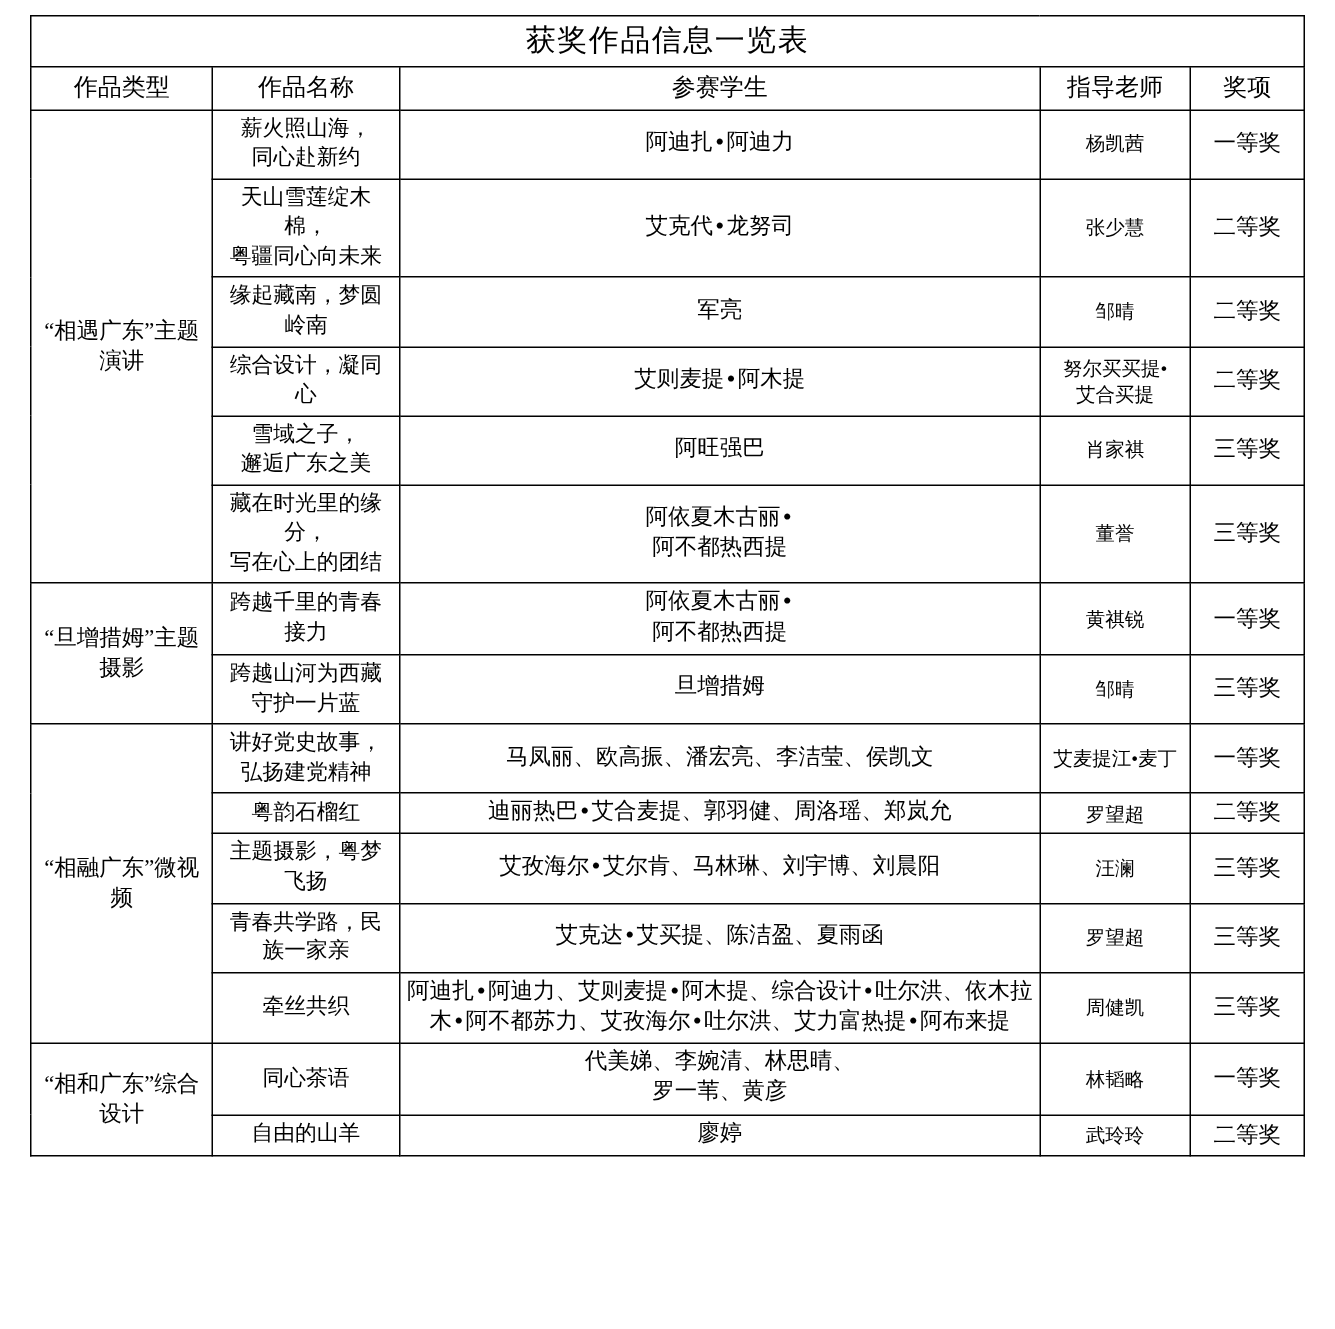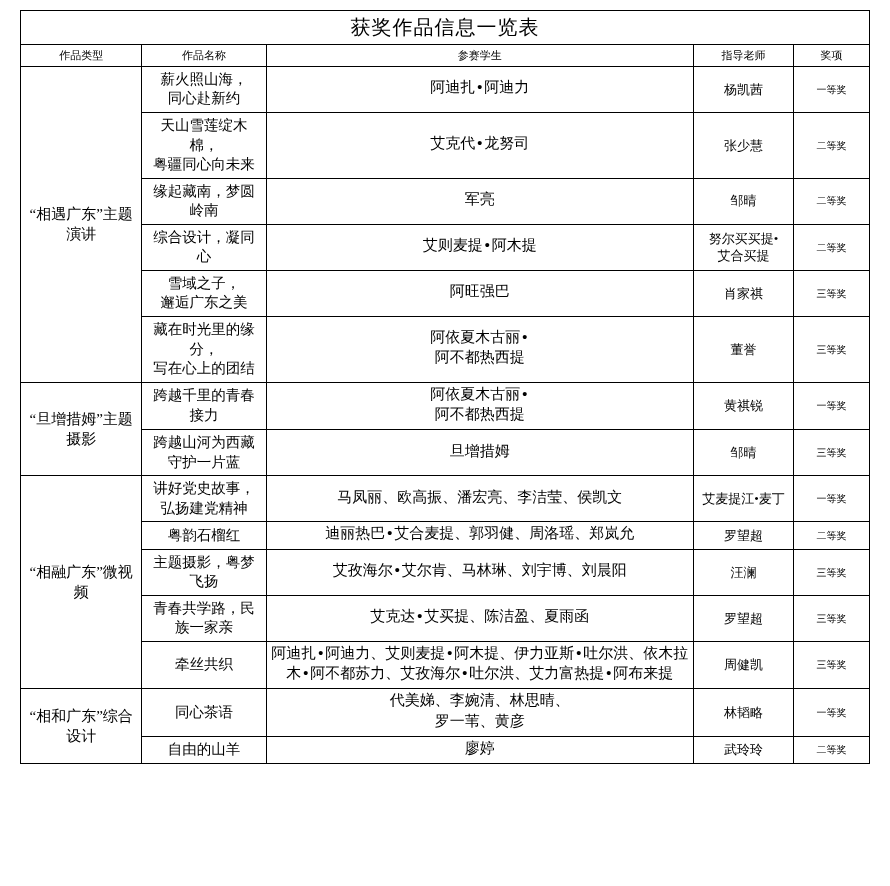--- a/index.html
+++ b/index.html
@@ -33,21 +33,21 @@
     font-weight: normal;
     line-height: 1.35;
   }
   .title-cell {
     font-size: 20px;
     font-weight: bold;
     padding: 6px 0 7px 0;
     letter-spacing: 1px;
   }
   .head-cell {
-    font-size: 11px;
+    font-size: 16px;
     font-weight: bold;
     padding: 4px 0 5px 0;
   }
   .cat-cell {
     font-size: 15px;
     line-height: 1.6;
   }
   .name-cell {
     font-size: 14.5px;
     line-height: 1.5;
@@ -55,21 +55,21 @@
   .stu-cell {
     font-size: 15px;
     line-height: 1.55;
     font-family: Liberation Mono, monospace;
   }
   .teach-cell {
     font-size: 13px;
     line-height: 1.5;
   }
   .prize-cell {
-    font-size: 10px;
+    font-size: 15px;
   }
   .c-type { width: 115px; }
   .c-name { width: 118px; }
   .c-stu  { width: 405px; }
   .c-teach{ width: 95px; }
   .c-prize{ width: 72px; }
 </style>
 </head>
 <body>
 
@@ -166,21 +166,21 @@
         <td class="prize-cell">三等奖</td>
       </tr>
       <tr>
         <td class="name-cell">青春共学路，民族一家亲</td>
         <td class="stu-cell">艾克达•艾买提、陈洁盈、夏雨函</td>
         <td class="teach-cell">罗望超</td>
         <td class="prize-cell">三等奖</td>
       </tr>
       <tr>
         <td class="name-cell">牵丝共织</td>
-        <td class="stu-cell">阿迪扎•阿迪力、艾则麦提•阿木提、伊力亚斯•吐尔洪、依木拉木•阿不都苏力、艾孜海尔•吐尔洪、艾力富热提•阿布来提</td>
+        <td class="stu-cell">阿迪扎•阿迪力、艾则麦提•阿木提、综合设计•吐尔洪、依木拉木•阿不都苏力、艾孜海尔•吐尔洪、艾力富热提•阿布来提</td>
         <td class="teach-cell">周健凯</td>
         <td class="prize-cell">三等奖</td>
       </tr>
 
       <tr>
         <td class="cat-cell" rowspan="2">“相和广东”综合设计</td>
         <td class="name-cell">同心茶语</td>
         <td class="stu-cell">代美娣、李婉清、林思晴、<br>罗一苇、黄彦</td>
         <td class="teach-cell">林韬略</td>
         <td class="prize-cell">一等奖</td>

